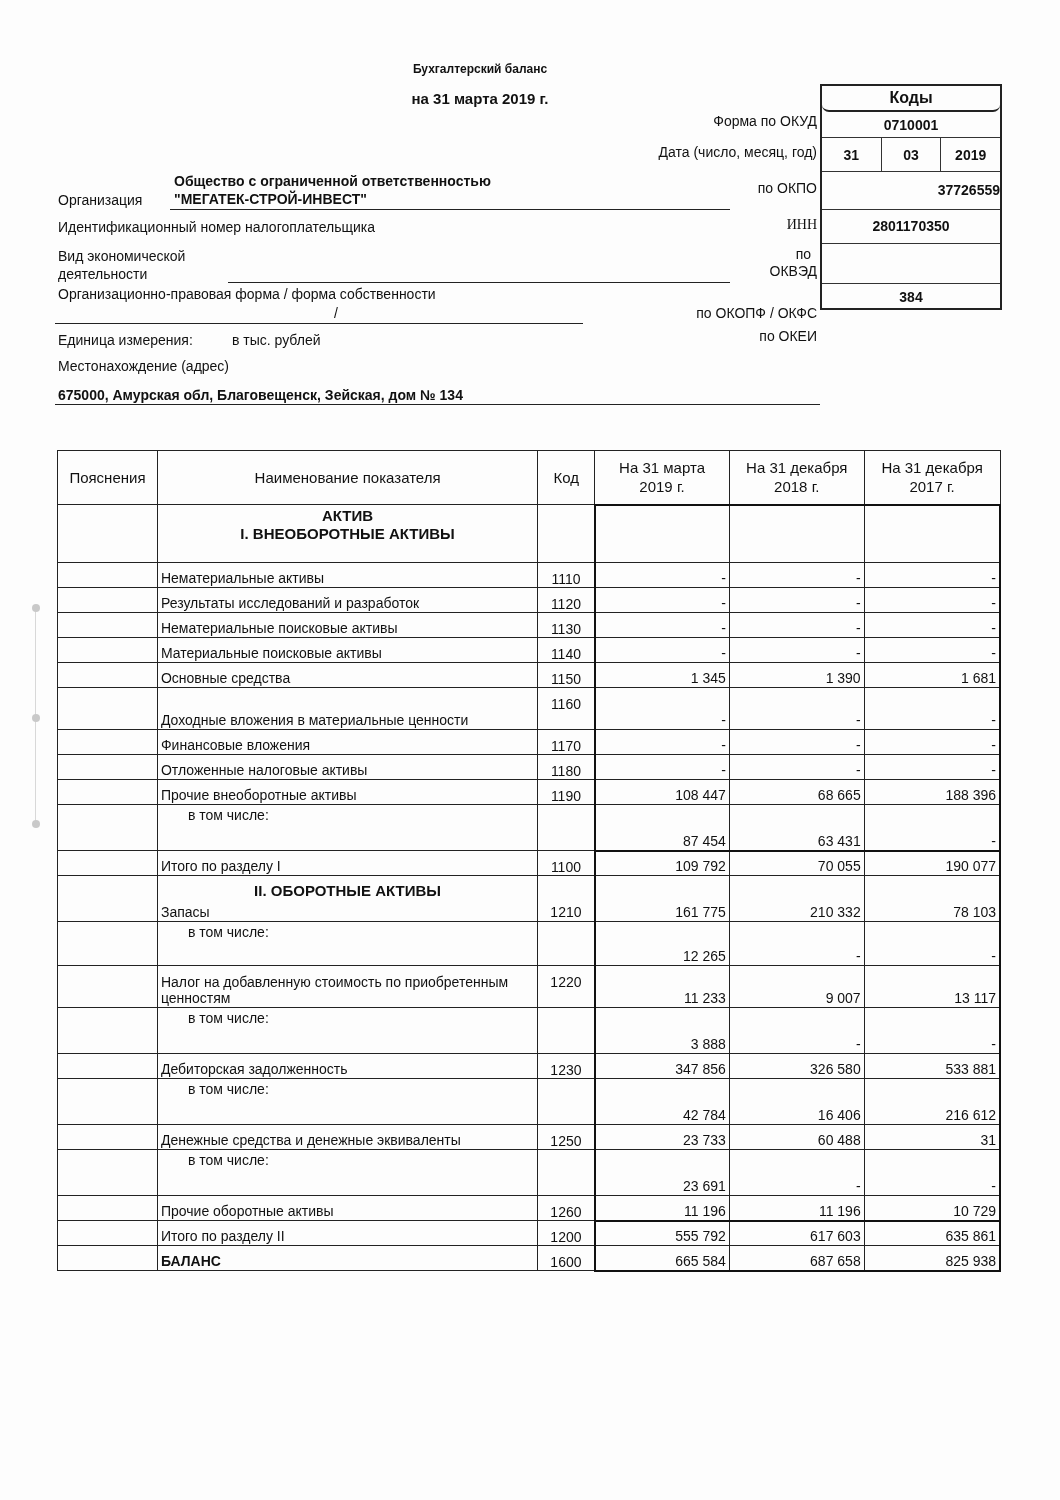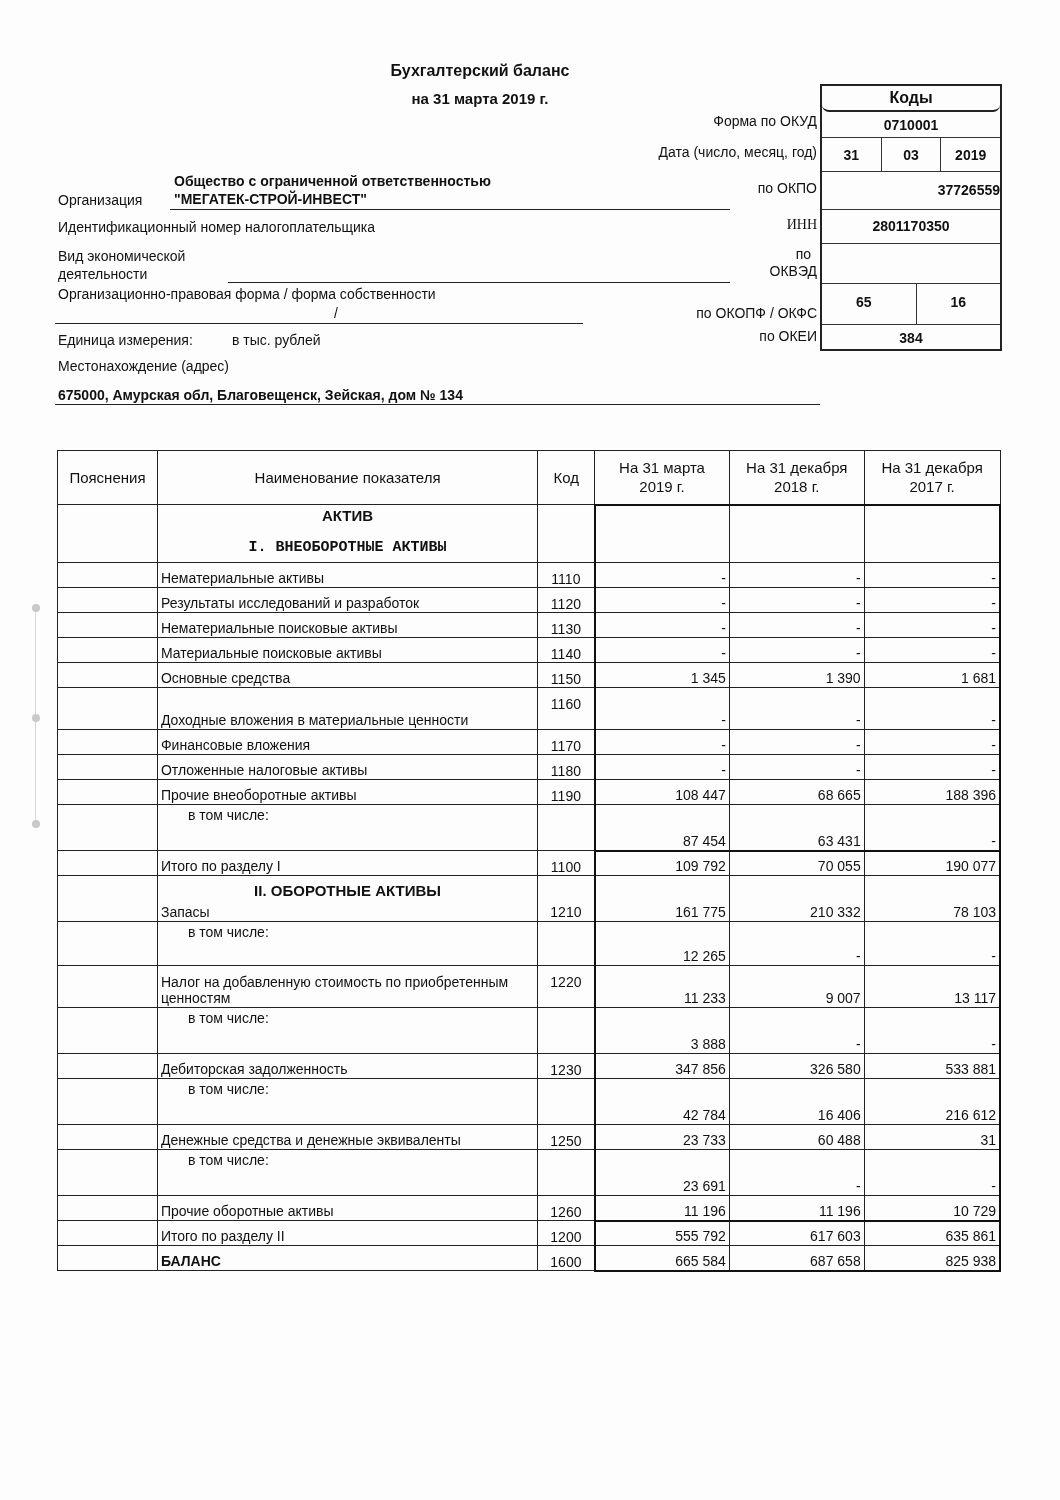--- a/index.html
+++ b/index.html
@@ -1,21 +1,21 @@
 <!DOCTYPE html>
 <html><head>
 <meta charset="utf-8">
 <style>
   html, body { margin: 0; padding: 0; }
   body {
     width: 1060px; height: 1500px; background: #fdfdfd; position: relative; overflow: hidden;
     font-family: "Liberation Sans", sans-serif; color: #111;
   }
   .abs { position: absolute; }
-  .title { left: 0; width: 960px; text-align: center; font-weight: bold; font-size: 16px; }
+  .title { left: 0; width: 960px; text-align: center; font-weight: bold; font-size: 12px; }
   .lbl { font-size: 14px; }
   .bold { font-weight: bold; }
   .line { position: absolute; height: 0; border-top: 1.5px solid #222; }
 
   
   .codes { position: absolute; left: 820px; top: 84px; width: 178px; border: 2px solid #222; }
   .codes .hdr { height: 24px; border-bottom: 2px solid #222; text-align: center; font-weight: bold; font-size: 16px; line-height: 24px; border-radius: 7px; }
   .codes .cell { border-bottom: 1px solid #333; text-align: center; font-weight: bold; font-size: 14px; box-sizing: border-box; }
   .codes .split { display: flex; }
   .codes .split > div { flex: 1; border-right: 1px solid #333; text-align: center; }
@@ -65,24 +65,20 @@
   <div class="hdr">Коды</div>
   <div class="cell" style="height:26px; line-height:26px;">0710001</div>
   <div class="cell split" style="height:34px; line-height:34px;">
     <div>31</div>
     <div>03</div>
     <div>2019</div>
   </div>
   <div class="cell" style="height:38px; line-height:36px;text-align:right;">37726559</div>
   <div class="cell" style="height:34px; line-height:32px;">2801170350</div>
   <div class="cell" style="height:40px;"></div>
-  <div class="cell split" style="height:41px; line-height:40px; border-bottom:1px solid #333;">
-    <div style="text-align:center; padding-right:10px; line-height:36px;">65</div>
-    <div style="line-height:36px;">16</div>
-  </div>
   <div class="cell" style="height:24px; line-height:26px; border-bottom:none;">384</div>
 </div>
 
 <div class="abs lbl" style="left:58px; top:192px;">Организация</div>
 <div class="abs lbl bold" style="left:174px; top:173px;">Общество с ограниченной ответственностью</div>
 <div class="abs lbl bold" style="left:174px; top:191px;">"МЕГАТЕК-СТРОЙ-ИНВЕСТ"</div>
 <div class="line" style="left:170px; top:209px; width:560px;"></div>
 
 <div class="abs lbl" style="left:58px; top:219px;">Идентификационный номер налогоплательщика</div>
 
@@ -115,21 +111,21 @@
       <th style="width:135px;"><span>На 31 марта</span><br><span>2019 г.</span></th>
       <th style="width:135px;"><span>На 31 декабря</span><br><span>2018 г.</span></th>
       <th style="width:136px;"><span>На 31 декабря</span><br><span>2017 г.</span></th>
     </tr>
   </thead>
   <tbody id="tbody">
     <tr class="thick-top" style="height:58px;">
       <td></td>
       <td class="sec" style="line-height:17px; padding-top:2px;">
         <div>АКТИВ</div>
-        <div style="margin-top:15px;font-family:Liberation Mono, monospace;">I. ВНЕОБОРОТНЫЕ АКТИВЫ</div>
+        <div style="margin-top:1px;">I. ВНЕОБОРОТНЫЕ АКТИВЫ</div>
       </td>
       <td></td>
       <td class="v b1"></td>
       <td class="v"></td>
       <td class="v b3"></td>
     </tr>
   <tr style="height: 22px;">
         <td></td>
         <td class="name">Нематериальные активы</td>
         <td class="c">1110</td>

